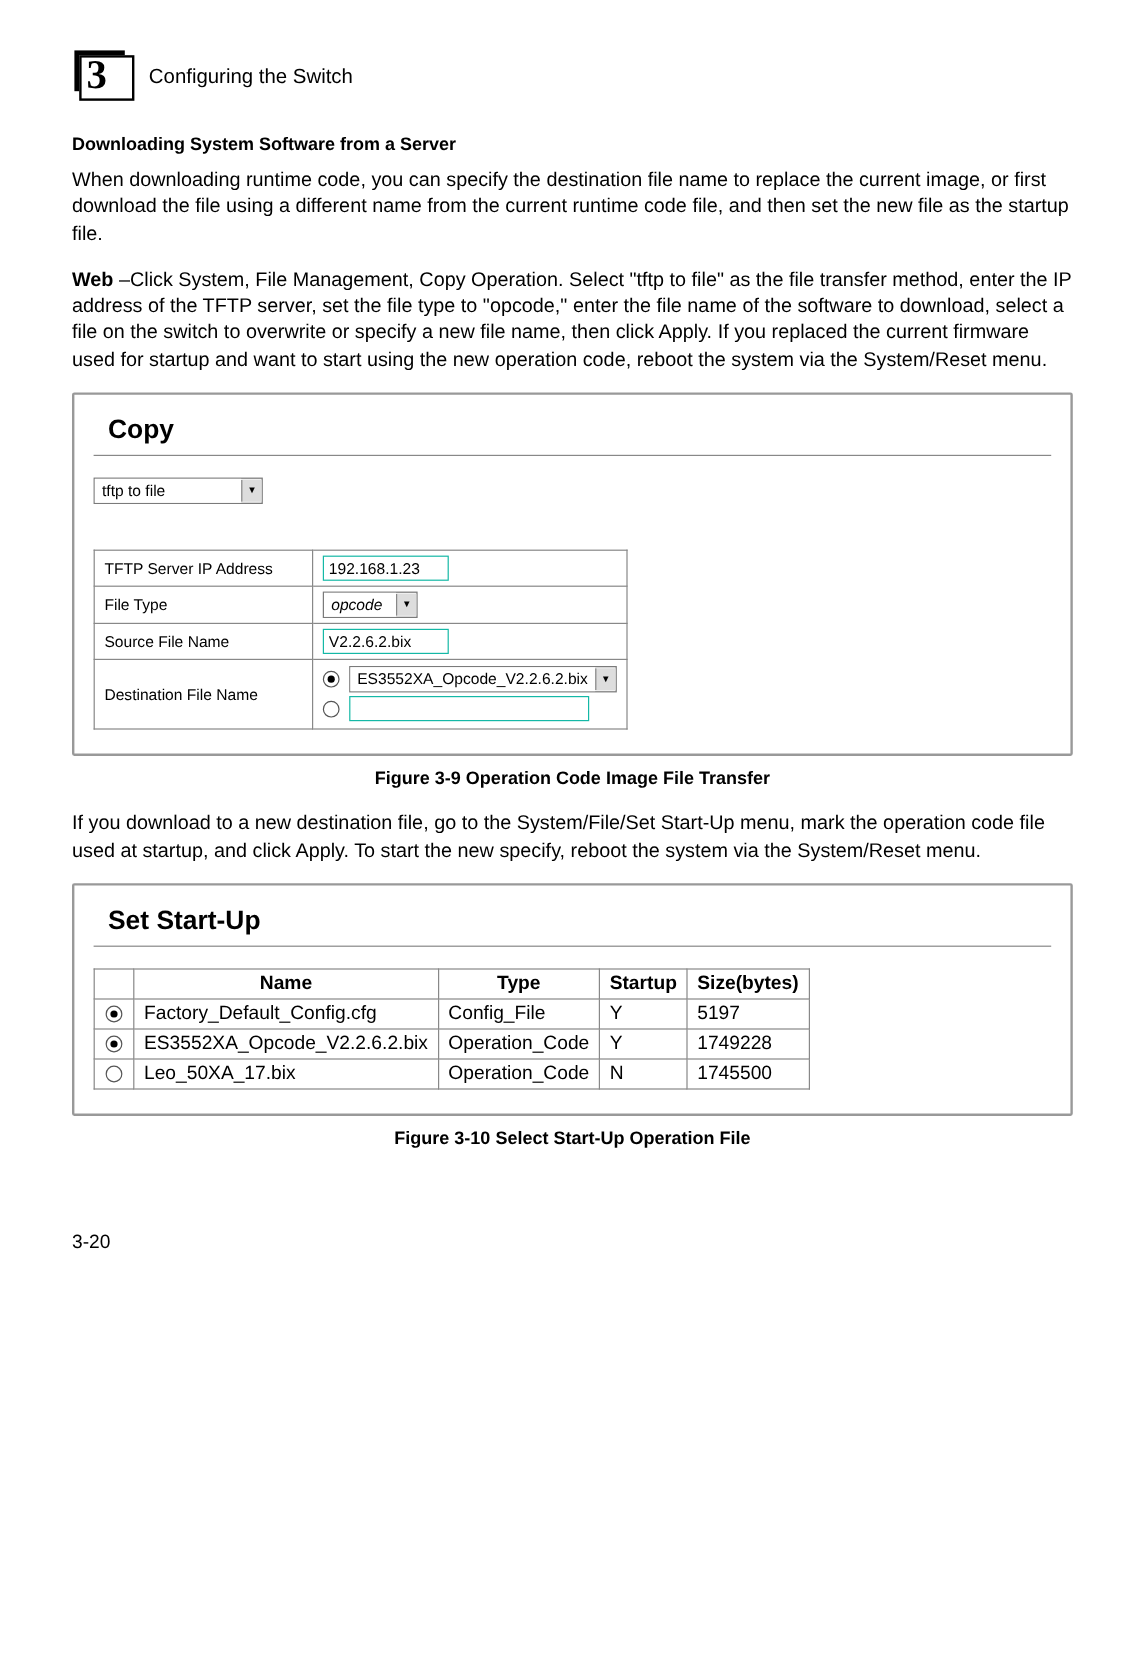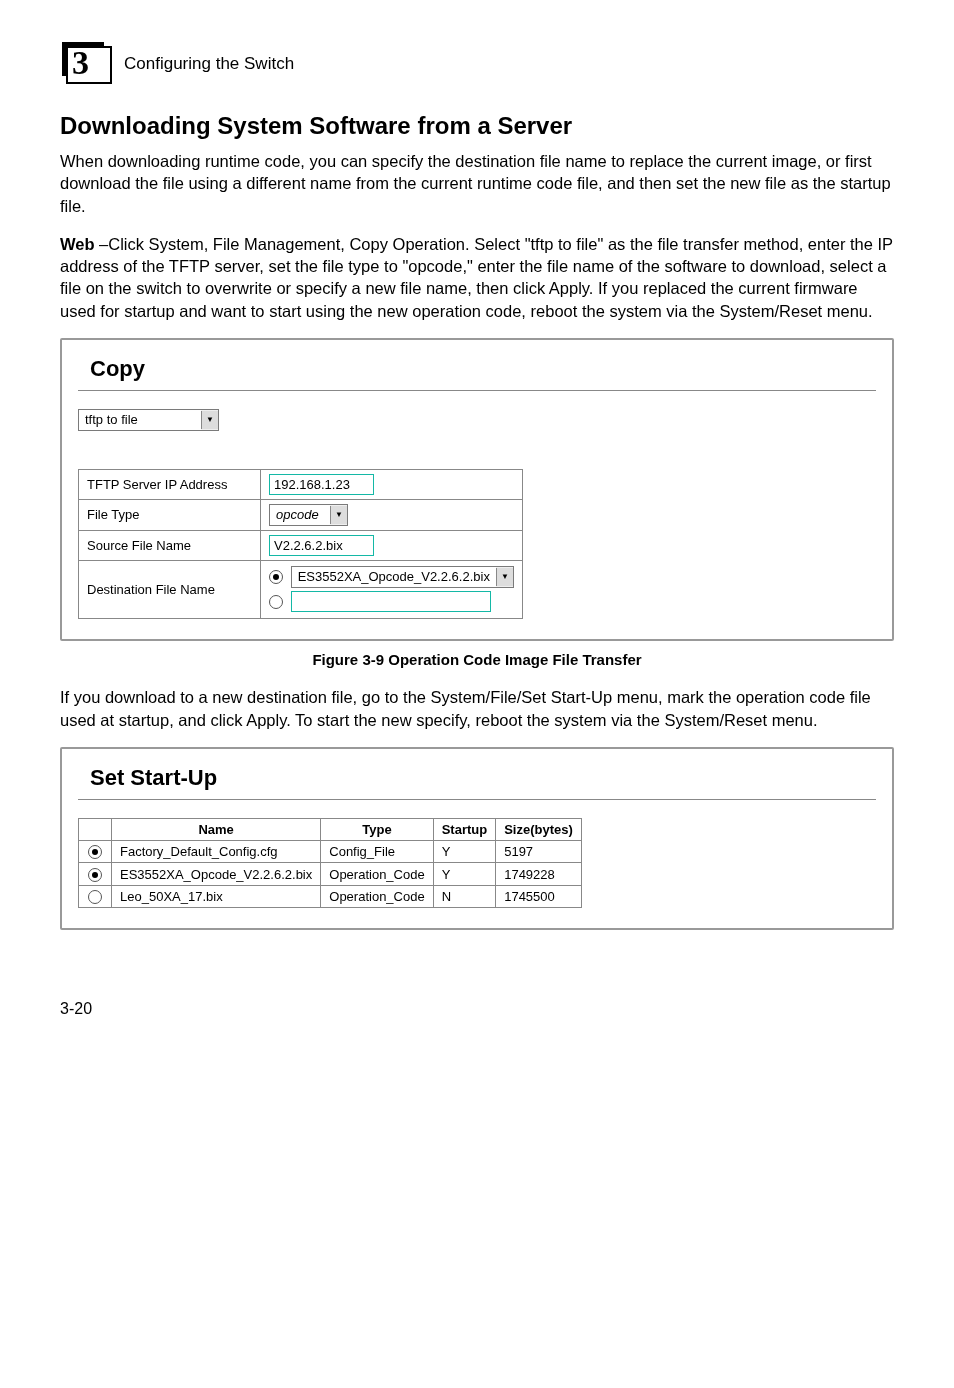--- a/index.html
+++ b/index.html
@@ -51,21 +51,21 @@
     font-size: 34px;
     font-weight: bold;
     font-family: Georgia, serif;
     z-index: 2;
   }
   .header-text {
     margin-left: 16px;
     font-size: 17px;
   }
   h2.section {
-    font-size: 24px;
+    font-size: 15px;
     font-weight: bold;
     margin: 18px 0 10px 0;
   }
   p.body {
     font-size: 16.5px;
     line-height: 1.35;
     margin: 0 0 16px 0;
   }
   .figure-card {
     border: 2px solid #999;
@@ -152,21 +152,21 @@
     line-height: 1.9;
   }
   .figure-caption {
     text-align: center;
     font-weight: bold;
     font-size: 15px;
     margin: 10px 0 18px 0;
   }
   table.startup {
     border-collapse: collapse;
-    font-size: 13px;
+    font-size: 16px;
     padding-left: 36px;
   }
   table.startup th, table.startup td {
     border: 1px solid #888;
     padding: 3px 8px;
     text-align: left;
   }
   table.startup th {
     text-align: center;
     font-weight: bold;
@@ -287,16 +287,17 @@
         <td class="radio-cell"><span class="radio"></span></td>
         <td>Leo_50XA_17.bix</td>
         <td>Operation_Code</td>
         <td>N</td>
         <td>1745500</td>
       </tr>
     </tbody>
       </table>
   </div>
 
+  <div class="figure-caption">Figure 3-10  Select Start-Up Operation File</div>
 
   <div class="page-num">3-20</div>
 
 </div>
 
 </body></html>

